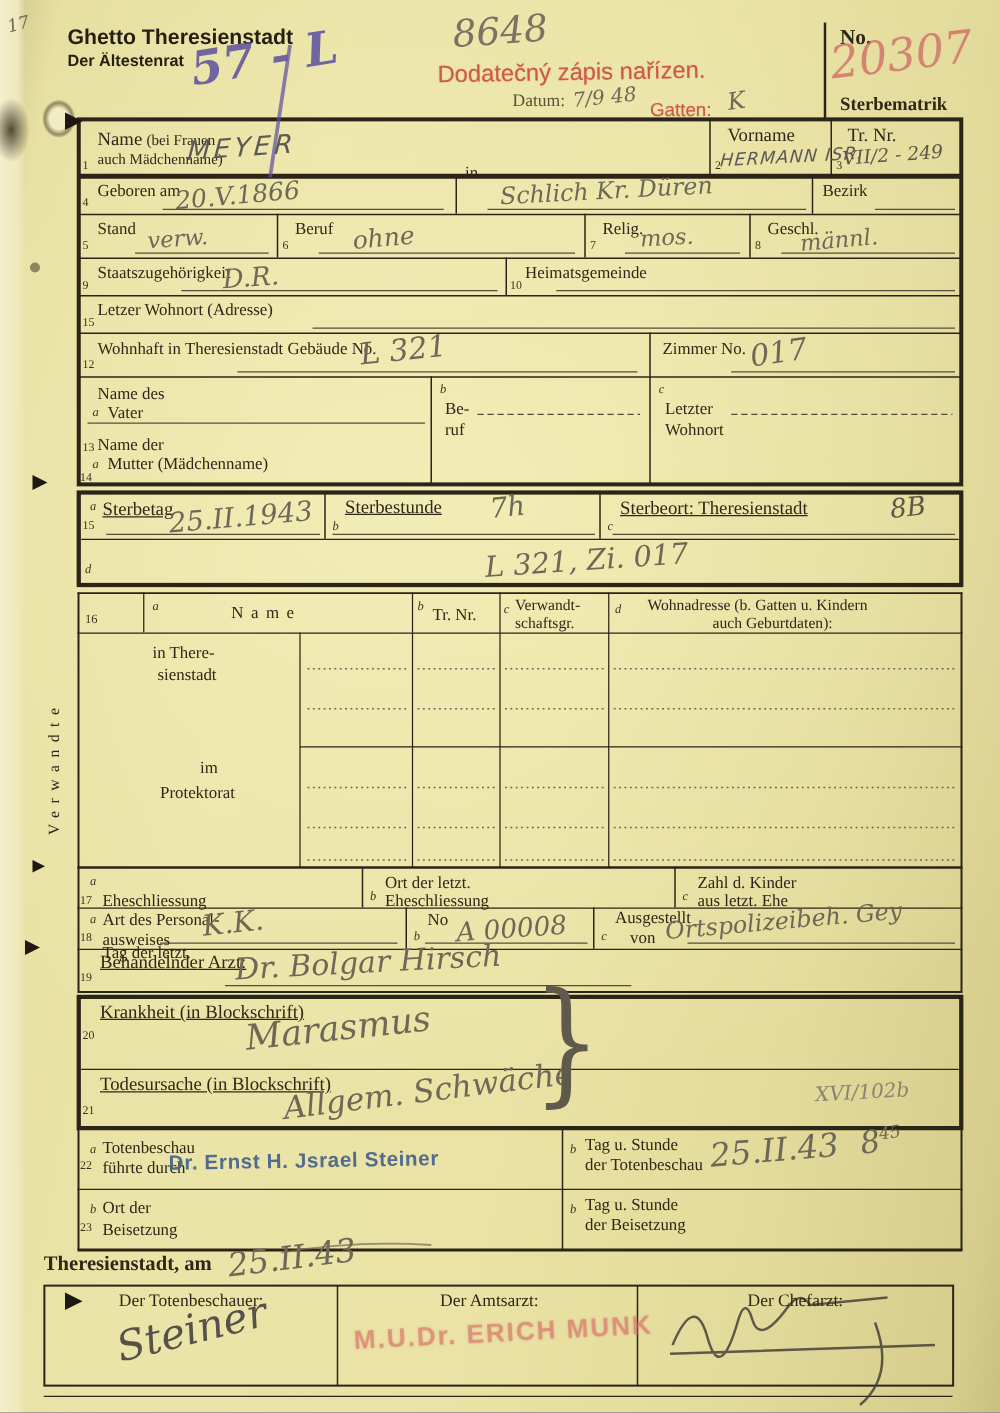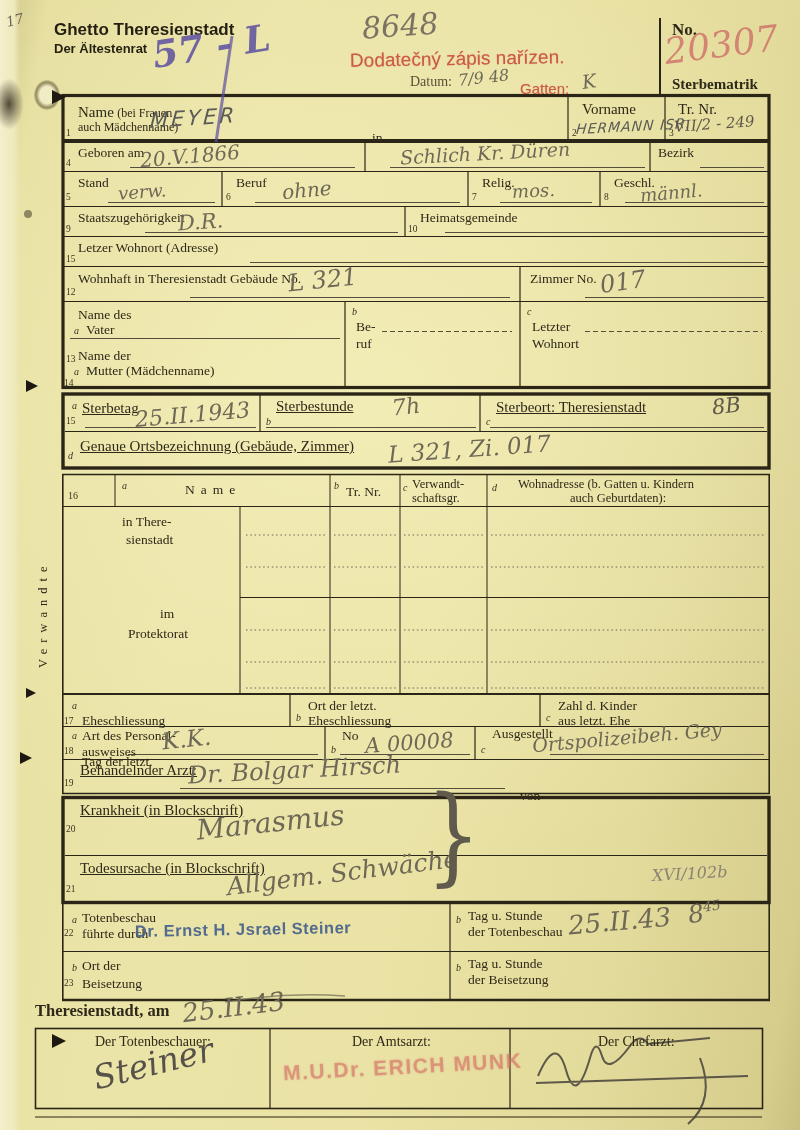--- a/index.html
+++ b/index.html
@@ -232,21 +232,20 @@
   <div class="abs ser big" style="left:82px;top:400px;">Sterbetag</div>
   <div class="abs n" style="left:66px;top:416px;">15</div>
   <div class="abs hw" style="left:135px;top:402px;font-size:22px;transform:rotate(-5deg);">25.II.1943</div>
   <div class="abs mk" style="left:266px;top:416px;">b</div>
   <div class="abs ser big" style="left:276px;top:398px;">Sterbestunde</div>
   <div class="abs hw" style="left:392px;top:394px;font-size:22px;transform:rotate(-6deg);">7h</div>
   <div class="abs mk" style="left:486px;top:416px;">c</div>
   <div class="abs ser big" style="left:496px;top:399px;">Sterbeort: Theresienstadt</div>
   <div class="abs hw hwd" style="left:712px;top:394px;font-size:21px;transform:rotate(-6deg);">8B</div>
   <div class="abs mk" style="left:68px;top:450px;">d</div>
-  <div class="abs ser big" style="left:80px;top:438px;">Genaue Ortsbezeichnung (Gebäude, Zimmer)</div>
   <div class="abs hw" style="left:388px;top:436px;font-size:23px;transform:rotate(-4deg);">L 321, Zi. 017</div>
 
   <div class="abs n" style="left:68px;top:490px;font-size:10px;">16</div>
   <div class="abs mk" style="left:122px;top:480px;">a</div>
   <div class="abs ser spread" style="left:185px;top:482px;">Name</div>
   <div class="abs mk" style="left:334px;top:480px;">b</div>
   <div class="abs ser" style="left:346px;top:484px;">Tr. Nr.</div>
   <div class="abs mk" style="left:403px;top:482px;">c</div>
   <div class="abs ser" style="left:412px;top:477px;font-size:12.5px;">Verwandt-</div>
   <div class="abs ser" style="left:412px;top:491px;font-size:12.5px;">schaftsgr.</div>
@@ -274,21 +273,21 @@
   <div class="abs mk" style="left:72px;top:730px;">a</div>
   <div class="abs ser" style="left:82px;top:728px;">Art des Personal-</div>
   <div class="abs ser" style="left:82px;top:744px;">ausweises</div>
   <div class="abs n" style="left:64px;top:746px;">18</div>
   <div class="abs hw" style="left:162px;top:726px;font-size:23px;transform:rotate(-6deg);">K.K.</div>
   <div class="abs mk" style="left:331px;top:744px;">b</div>
   <div class="abs ser" style="left:342px;top:728px;">No</div>
   <div class="abs hw" style="left:365px;top:731px;font-size:21px;transform:rotate(-4deg);">A 00008</div>
   <div class="abs mk" style="left:481px;top:744px;">c</div>
   <div class="abs ser" style="left:492px;top:726px;">Ausgestellt</div>
-  <div class="abs ser" style="left:520px;top:742px;margin-top:46px;">von</div>
+  <div class="abs ser" style="left:504px;top:742px;">von</div>
   <div class="abs hw" style="left:532px;top:726px;font-size:19px;transform:rotate(-5deg);">Ortspolizeibeh. Gey</div>
 
   <div class="abs ser big" style="left:80px;top:762px;">Behandelnder Arzt:</div>
   <div class="abs n" style="left:64px;top:778px;">19</div>
   <div class="abs hw" style="left:188px;top:756px;font-size:24px;transform:rotate(-3deg);">Dr. Bolgar Hirsch</div>
 
   <div class="abs ser big" style="left:80px;top:802px;">Krankheit (in Blockschrift)</div>
   <div class="abs n" style="left:66px;top:824px;">20</div>
   <div class="abs hw" style="left:196px;top:806px;font-size:28px;transform:rotate(-6deg);">Marasmus</div>
   <div class="abs ser big" style="left:80px;top:860px;">Todesursache (in Blockschrift)</div>

